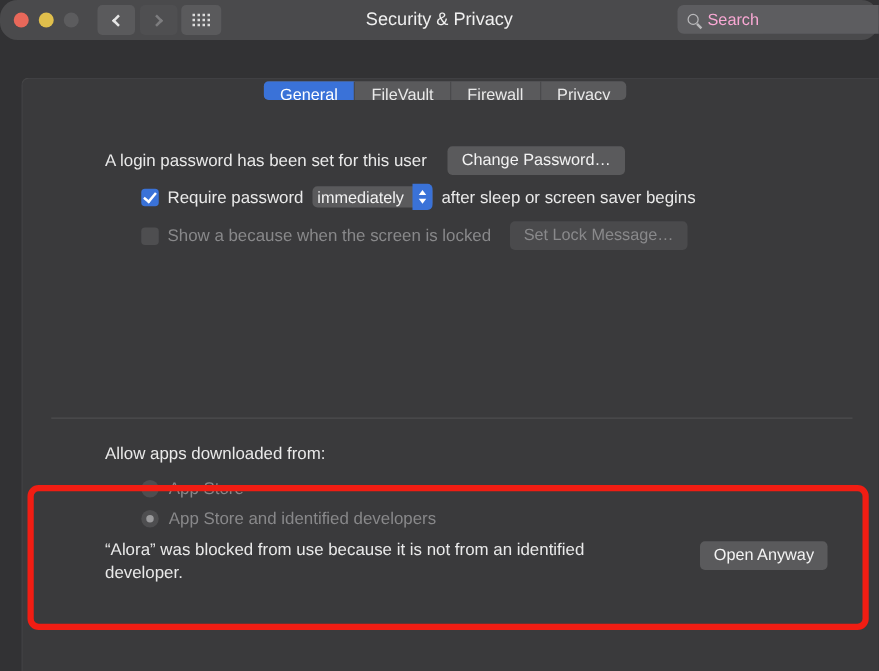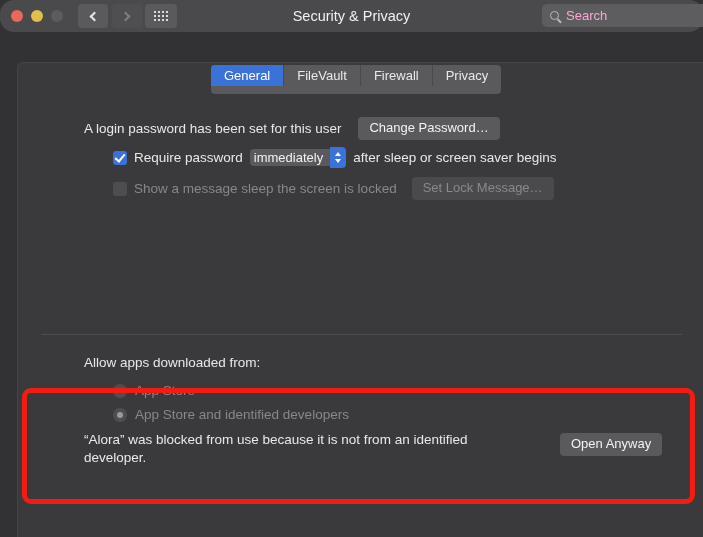--- a/index.html
+++ b/index.html
@@ -138,21 +138,21 @@
     border-top-left-radius: 6px;
     border-left: 1px solid #454547;
     border-top: 1px solid #454547;
   }
 
   
   .tabs {
     position: absolute;
     left: 193px; top: 2px;
     display: flex;
-    height: 29px;
+    height: 15px;
     border-radius: 4px;
     overflow: hidden;
     background: #5a5a5c;
   }
   .tab {
     height: 21px;
     line-height: 21px;
     padding: 0 13px;
     font-size: 13px;
     color: #e9e9e9;
@@ -344,21 +344,21 @@
       <span class="stepper">
           <i class="up"></i>
           <i class="down"></i>
         </span>
     </span>
     <span class="lbl">after sleep or screen saver begins</span>
   </div>
 
   <div class="row" style="left:95px; top:114px;">
     <span class="cbox off"></span>
-    <span class="lbl dim">Show a message sleep the screen is locked</span>
+    <span class="lbl dim">Show a because when the screen is locked</span>
     <button class="btn dim" style="margin-left:15px;">Set Lock Message…</button>
   </div>
 
   <div class="sep"></div>
 
   <div class="row" style="left:66px; top:292px;">
     <span class="lbl">Allow apps downloaded from:</span>
   </div>
 
   <div class="row" style="left:95px; top:320px;">

